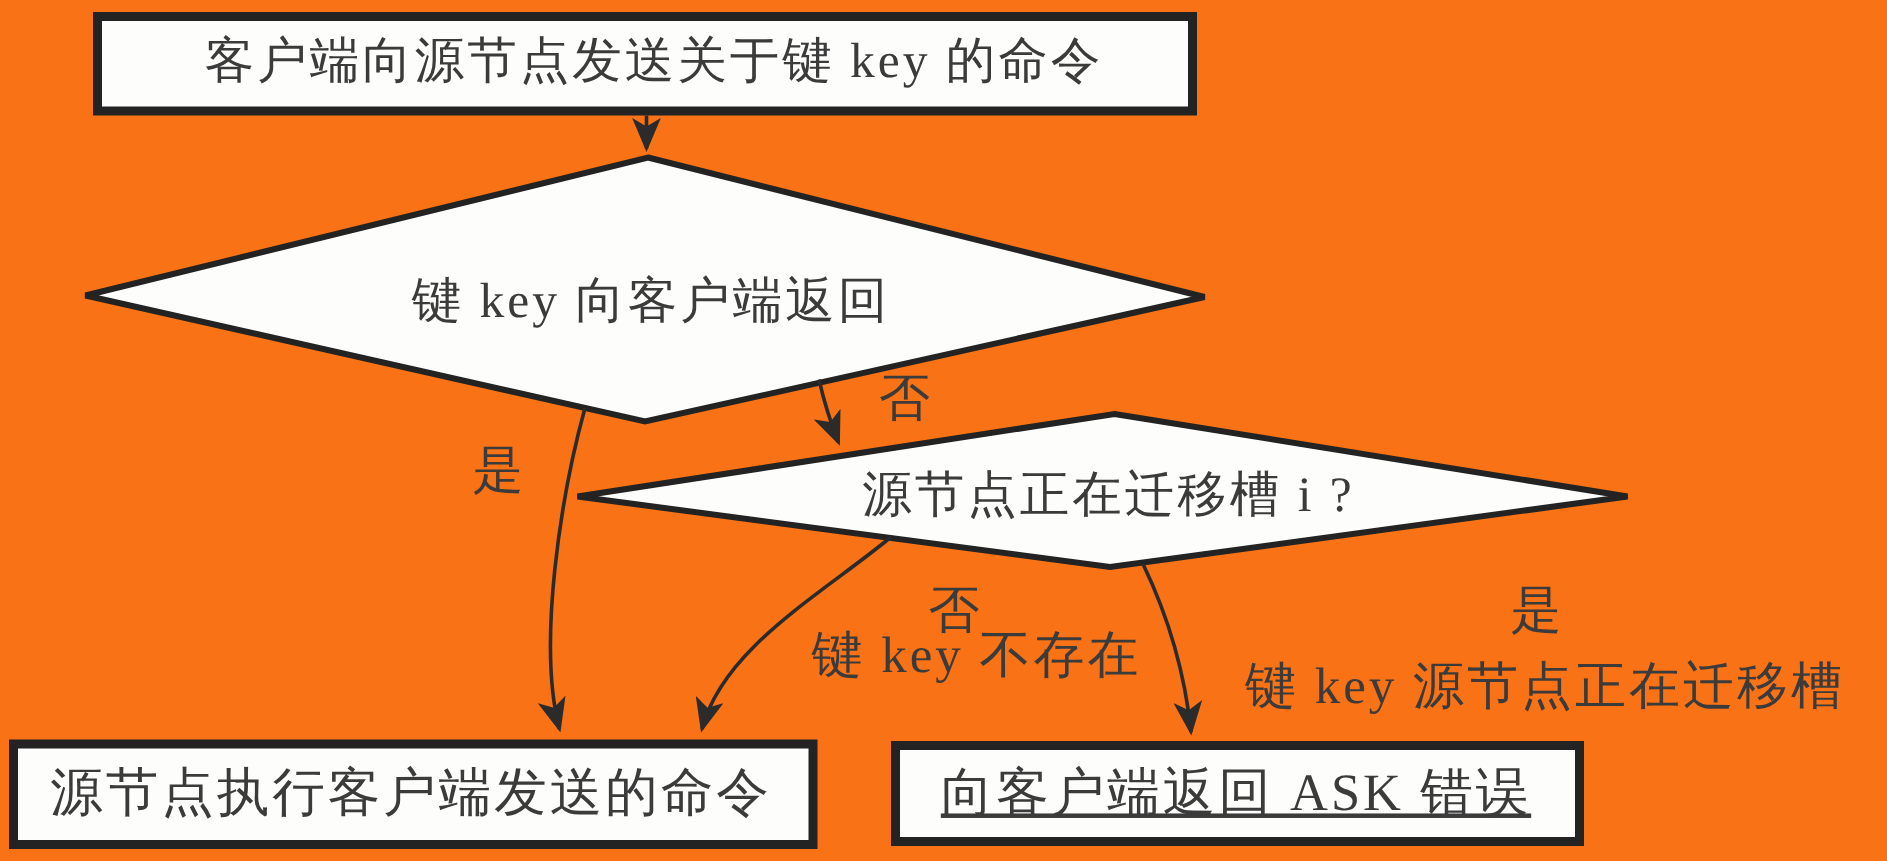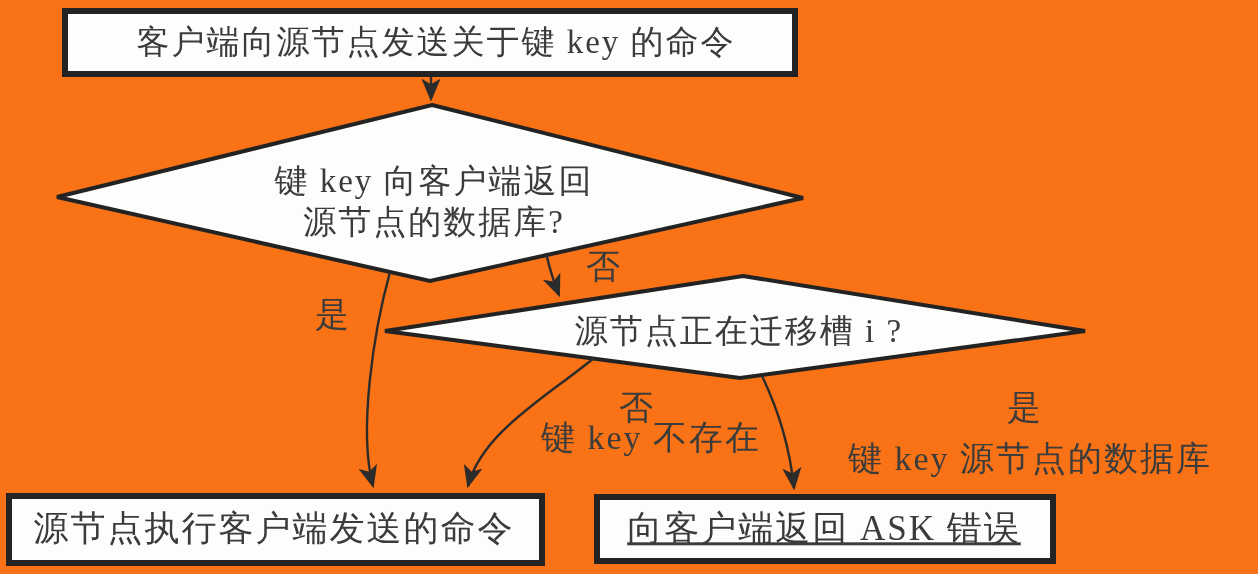--- a/index.html
+++ b/index.html
@@ -69,34 +69,33 @@
     <path class="arrow" d="M 546 253 Q 551 275 559 295" marker-end="url(#ah)"></path>
     <path class="arrow" d="M 390 272 C 374 330 358 430 373 486" marker-end="url(#ah)"></path>
     <path class="arrow" d="M 594 358 C 548 396 482 432 468 486" marker-end="url(#ah)"></path>
     <path class="arrow" d="M 762 376 Q 788 430 794 488" marker-end="url(#ah)"></path>
   </svg>
 
   <div class="txt node-text" style="left:436px; top:42px;">客户端向源节点发送关于键 key 的命令</div>
 
   <div class="txt node-text" style="left:434px; top:202px;">
     <div>键 key 向客户端返回</div>
-    <div>源节点的数据库?</div>
   </div>
 
   <div class="txt node-text-lg" style="left:274px; top:529px;">源节点执行客户端发送的命令</div>
 
   <div class="txt node-text" style="left:739px; top:331px;">源节点正在迁移槽 i ?</div>
 
   <div class="txt node-text-lg" style="left:824px; top:529px;text-decoration:underline;">向客户端返回 ASK 错误</div>
 
   <div class="txt edge-label" style="left:333px; top:315px;">是</div>
 
   <div class="txt edge-label" style="left:604px; top:267px;">否</div>
 
   <div class="txt edge-label" style="left:637px; top:408px;">否</div>
 
   <div class="txt edge-note" style="left:651px; top:438px;">键 key 不存在</div>
 
   <div class="txt edge-label" style="left:1025px; top:408px;">是</div>
 
-  <div class="txt edge-note" style="left:1030px; top:459px;">键 key 源节点的数据库</div>
+  <div class="txt edge-note" style="left:1030px; top:459px;">键 key 源节点正在迁移槽</div>
 
 </div>
 
 </body></html>

